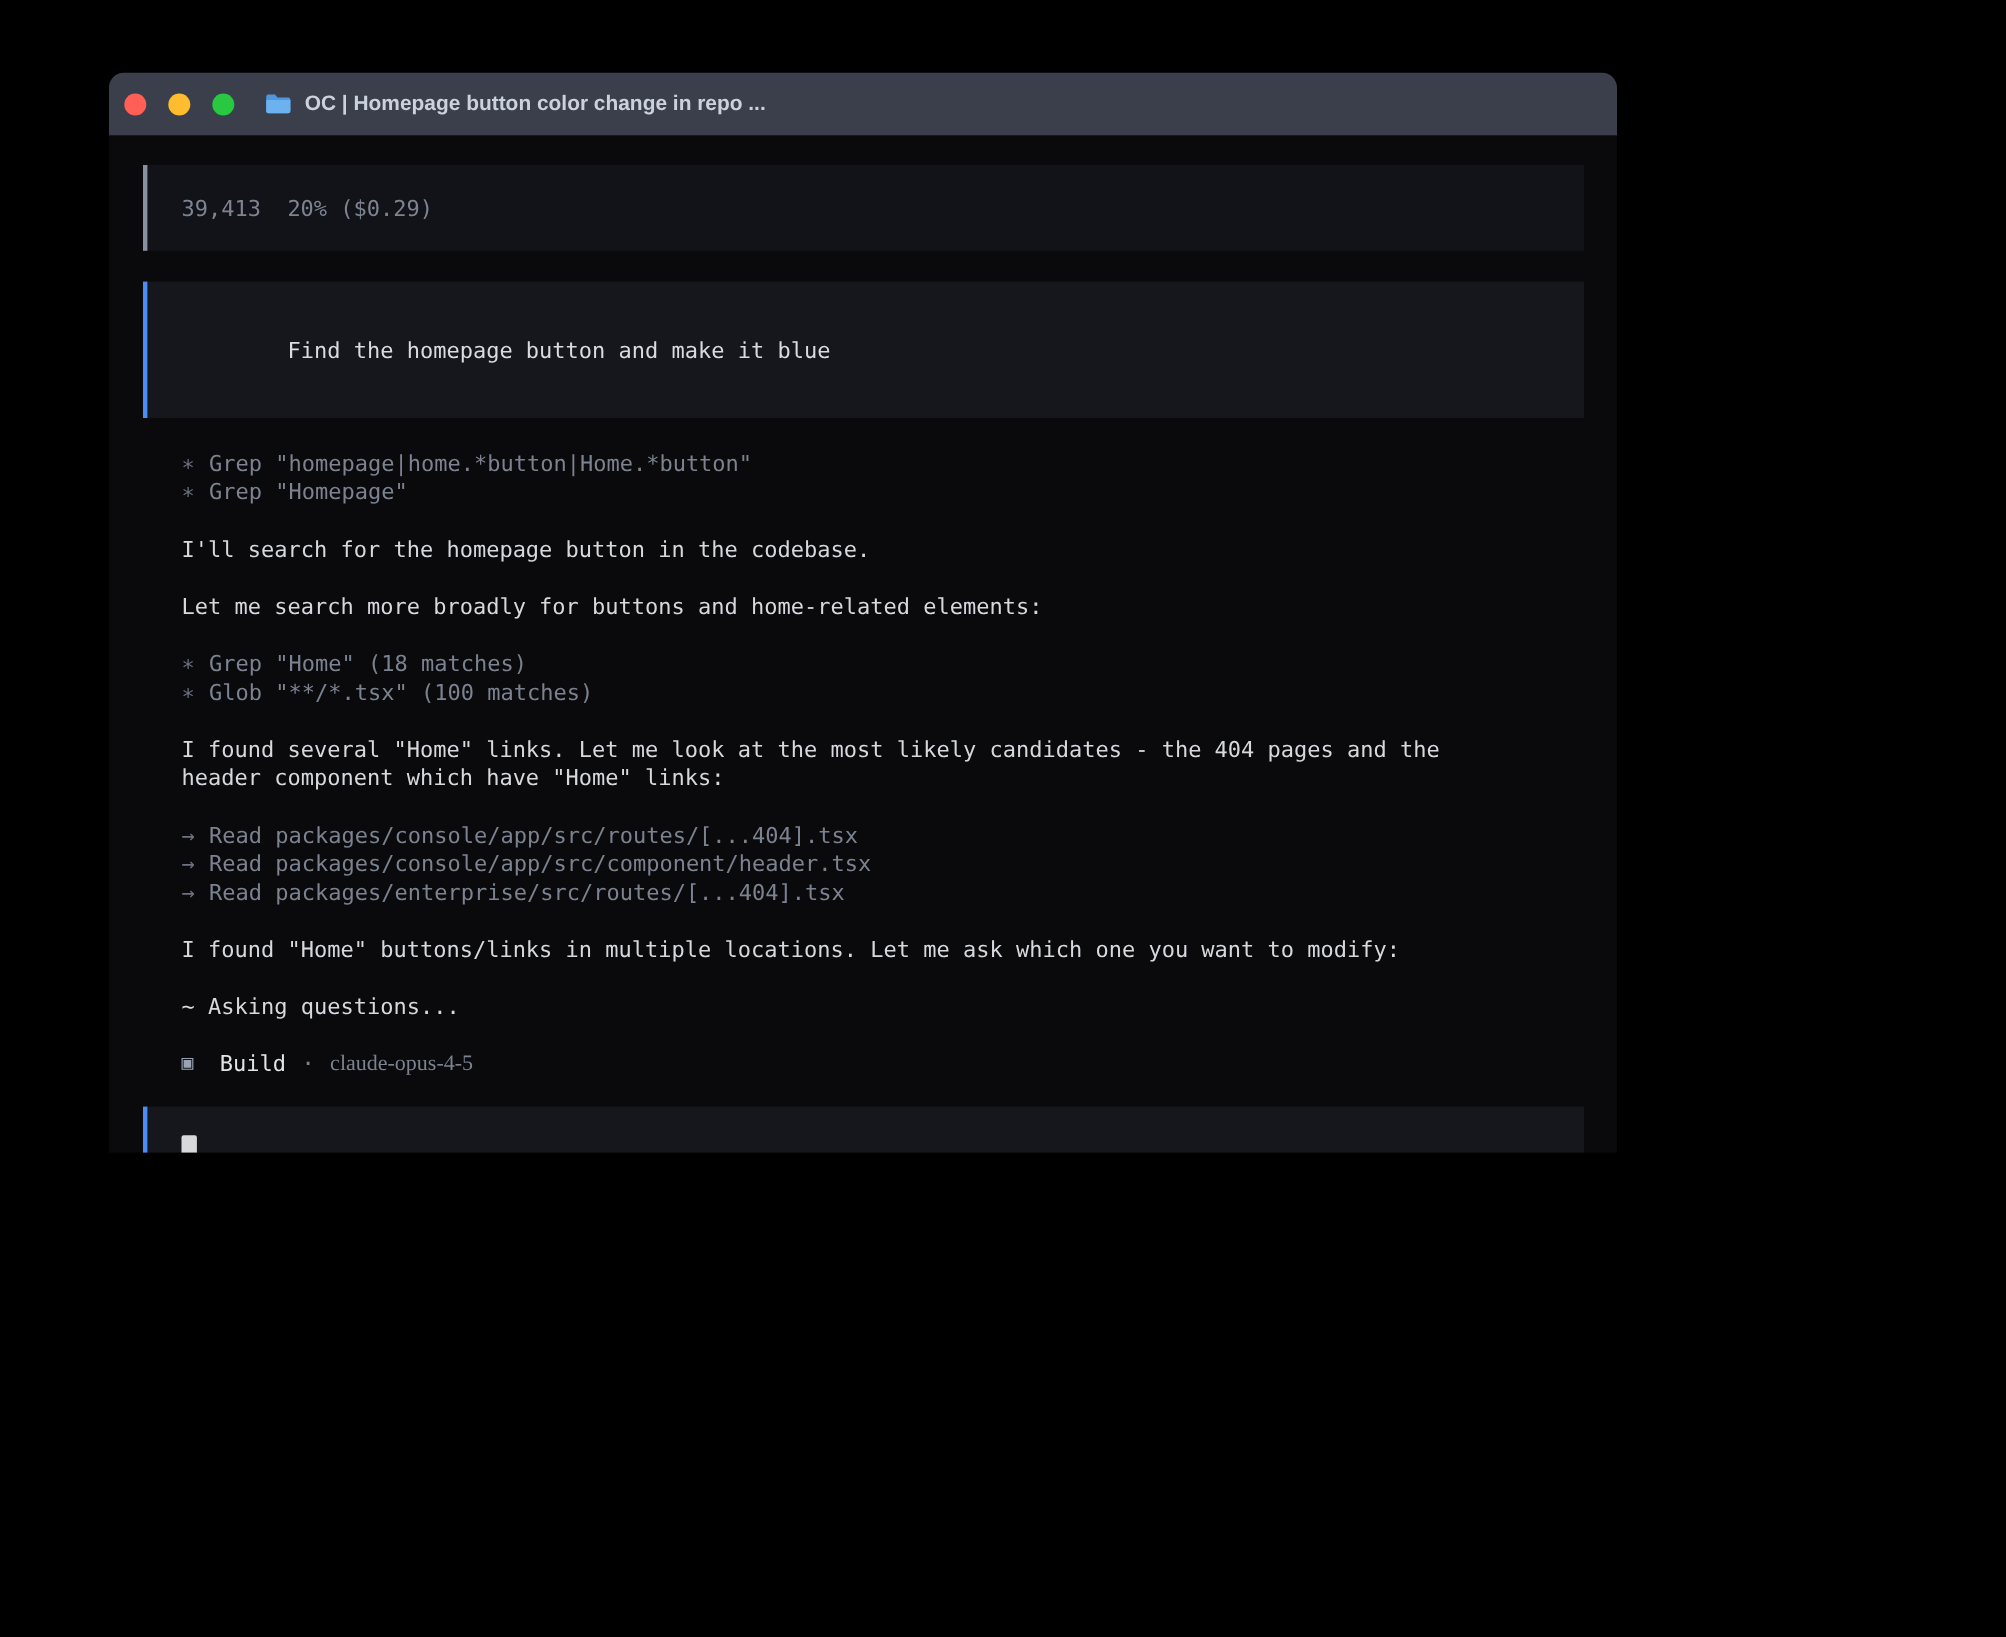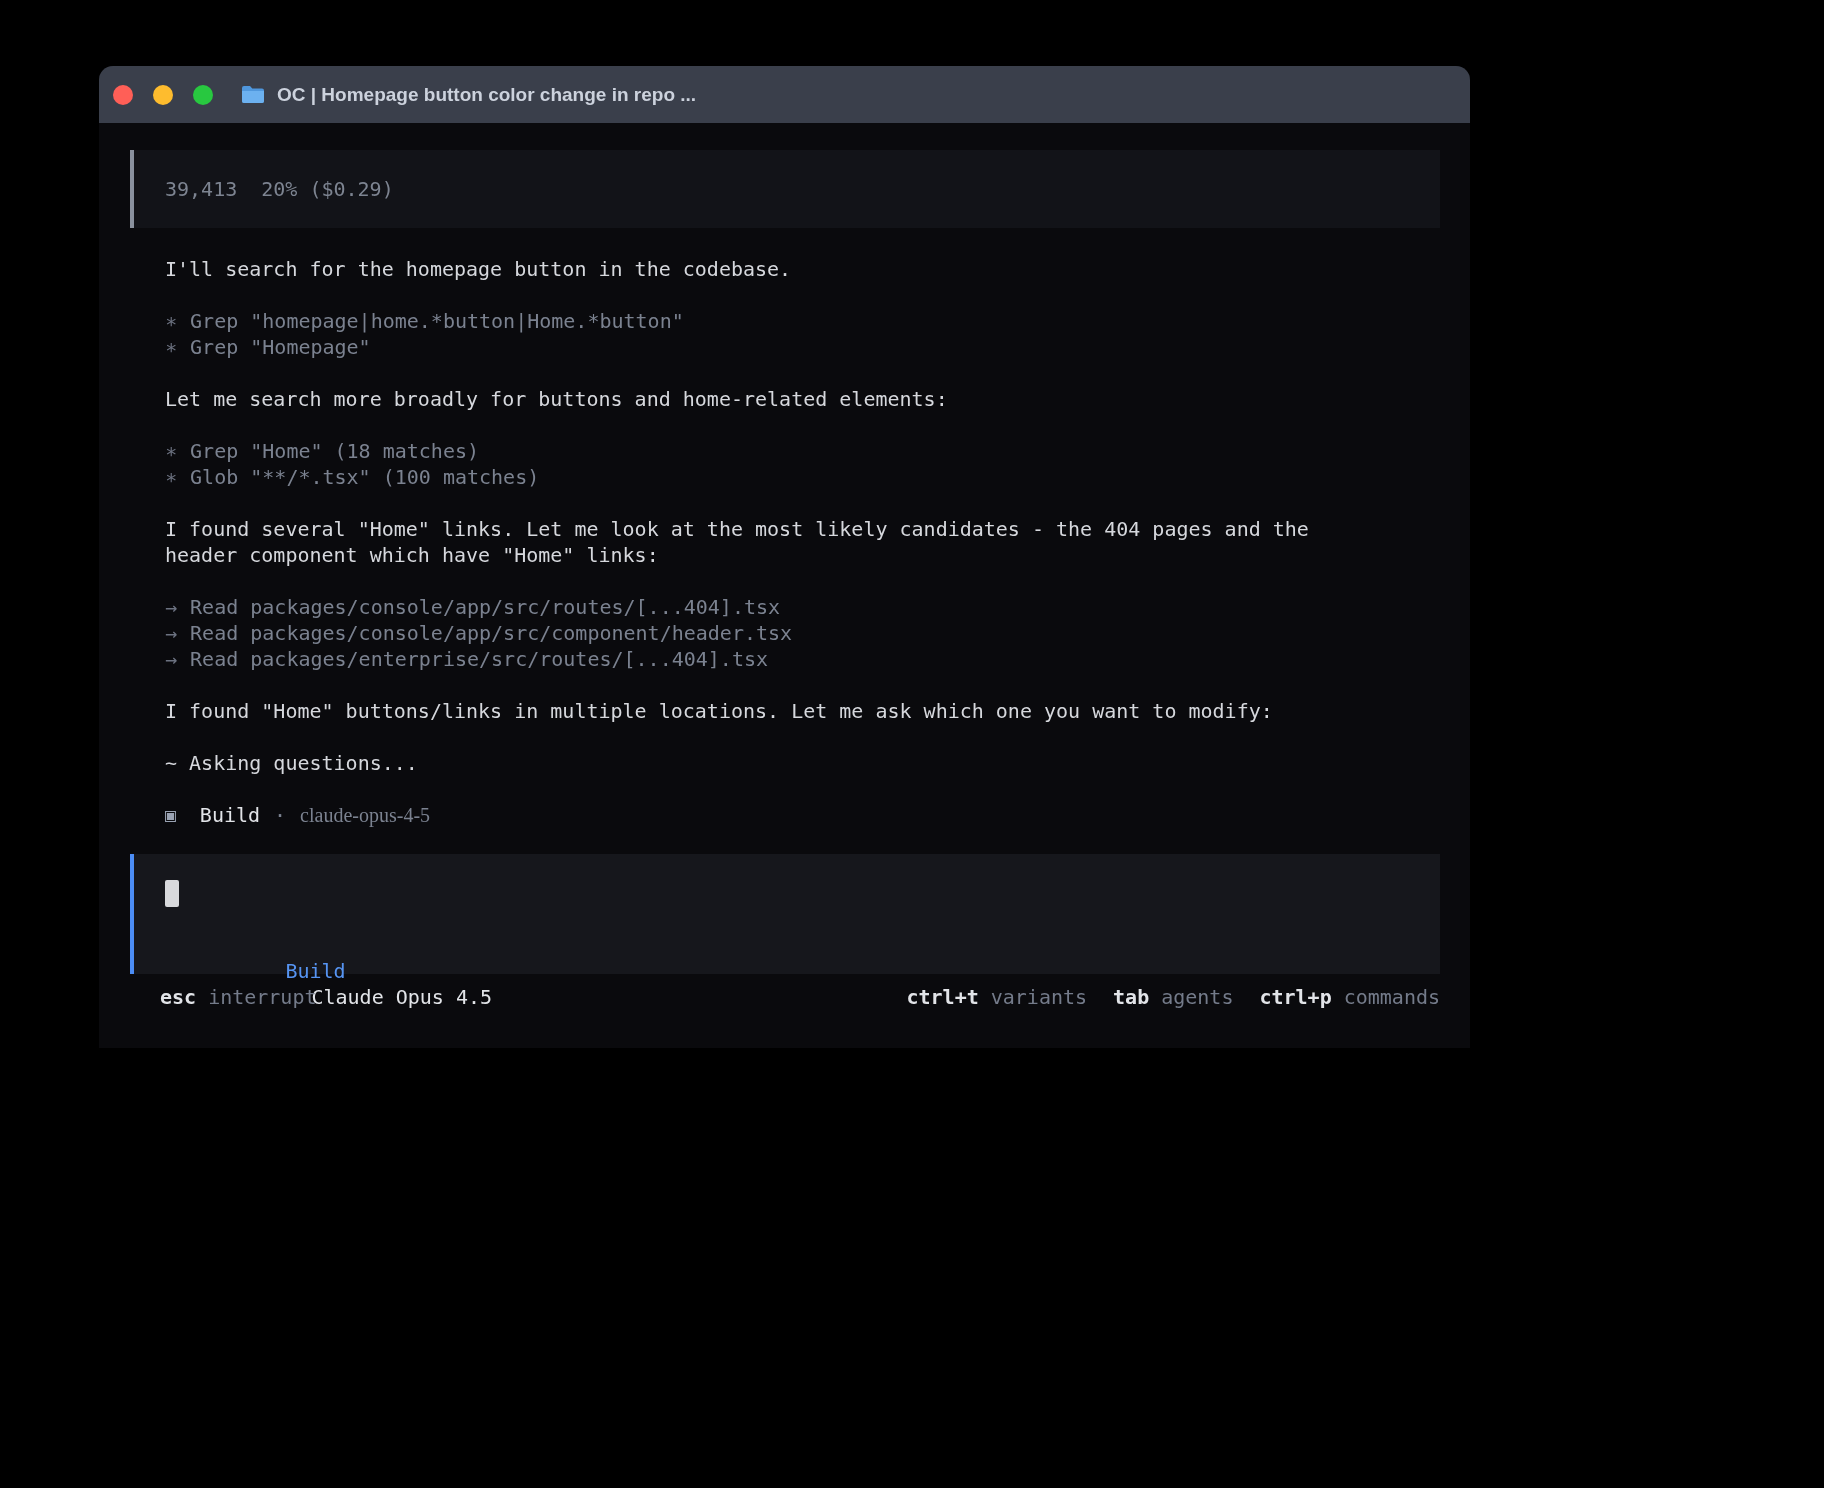--- a/index.html
+++ b/index.html
@@ -129,30 +129,33 @@
 
     <div class="content">
 
       <div class="session-header">
         <span class="session-stats">
           <span>39,413</span>
           <span>20% ($0.29)</span>
         </span>
       </div>
 
+      <div class="user-msg line">
+        <span>Find the homepage button and make it blue</span>
+      </div>
 
       <div class="chat">
-
-        <div class="block">
-          <div class="line">I'll search for the homepage button in the codebase.</div>
-        </div>
 
         <div class="block">
           <div class="line tool"><span class="sym">∗</span><span>Grep "homepage|home.*button|Home.*button"</span></div>
           <div class="line tool"><span class="sym">∗</span><span>Grep "Homepage"</span></div>
+        </div>
+
+        <div class="block">
+          <div class="line">I'll search for the homepage button in the codebase.</div>
         </div>
 
         <div class="block">
           <div class="line">Let me search more broadly for buttons and home-related elements:</div>
         </div>
 
         <div class="block">
           <div class="line tool"><span class="sym">∗</span><span>Grep "Home" (18 matches)</span></div>
           <div class="line tool"><span class="sym">∗</span><span>Glob "**/*.tsx" (100 matches)</span></div>
         </div>

